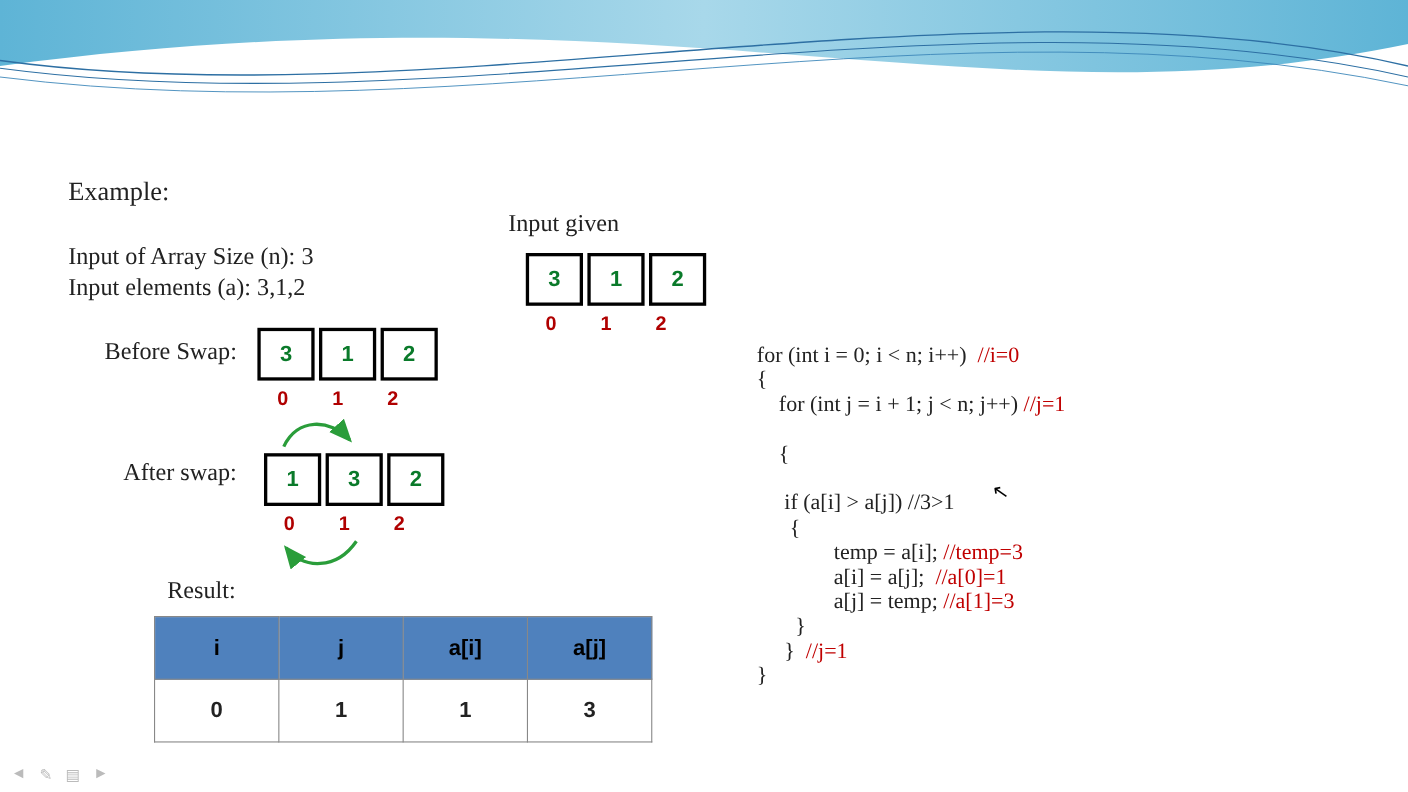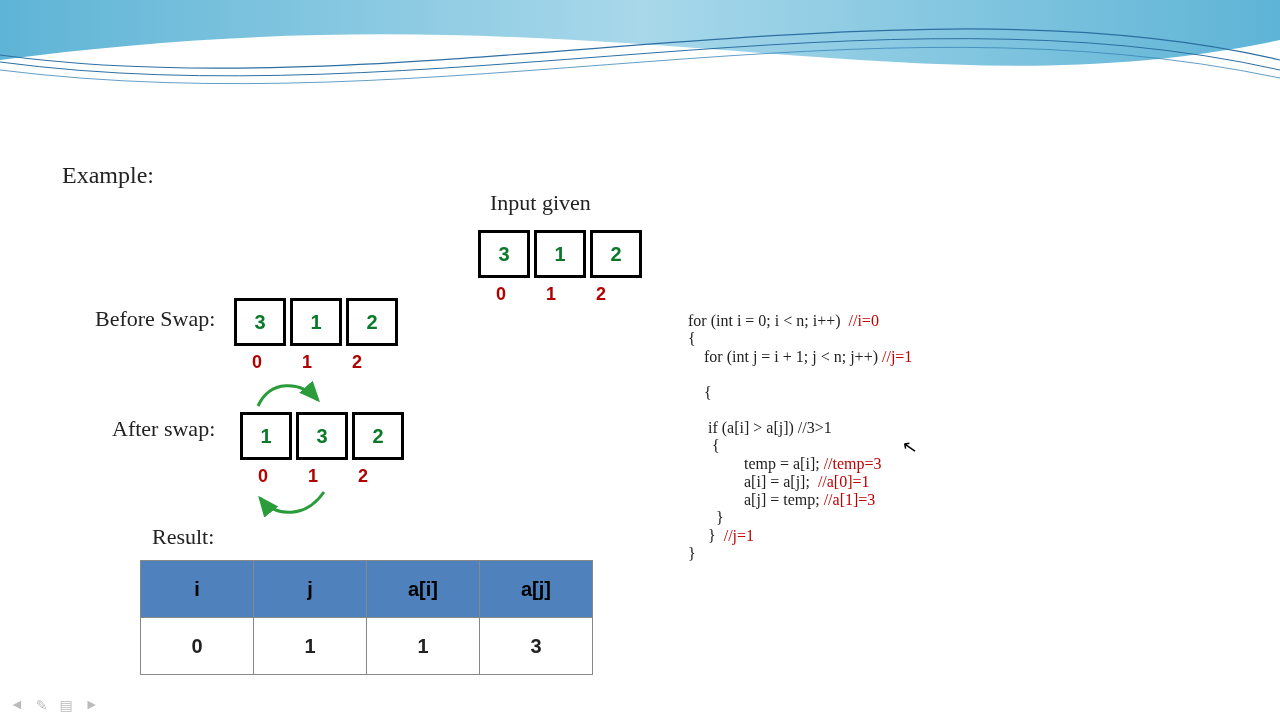--- a/index.html
+++ b/index.html
@@ -69,21 +69,21 @@
     color: #000;
     font-weight: bold;
   }
   .result-table td {
     font-weight: bold;
   }
   .code {
     position: absolute;
     left: 688px;
     top: 312px;
-    font-size: 16px;
+    font-size: 20px;
     line-height: 1.12;
     font-family: Georgia, 'Times New Roman', serif;
     white-space: pre;
   }
   .code .c { color: #c00000; }
   .arrow-svg { position: absolute; }
   .bottom-icons {
     position: absolute;
     left: 10px; bottom: 6px;
     display: flex; gap: 12px;
@@ -113,22 +113,24 @@
   <path d="M0,0 L1280,0 L1280,40 C900,120 600,-20 0,60 Z" fill="url(#g1)"></path>
   <path d="M0,55 C400,110 900,-30 1280,60" stroke="#2d6fa3" stroke-width="1.2" fill="none"></path>
   <path d="M0,62 C420,118 880,-20 1280,70" stroke="#2d6fa3" stroke-width="1" fill="none"></path>
   <path d="M0,70 C440,125 860,-10 1280,78" stroke="#3a85b8" stroke-width="0.8" fill="none"></path>
 </svg>
 
 <div class="content">
 
   <div class="txt serif" style="left:62px; top:162px; font-size:24px;">Example:</div>
 
-
-  <div class="txt serif" style="left:490px; top:190px;">Input given</div>
+  <div class="txt serif" style="left:62px; top:220px;">Input of Array Size (n): 3</div>
+  <div class="txt serif" style="left:62px; top:248px;">Input elements (a): 3,1,2</div>
+
+  <div class="txt serif" style="left:462px; top:190px;">Input given</div>
   <div class="cells" style="left:478px; top:230px;">
     <div class="cell">3</div>
     <div class="cell">1</div>
     <div class="cell">2</div>
   </div>
   <div class="idx-row" style="left:478px; top:284px;">
     <div class="idx">0</div>
     <div class="idx">1</div>
     <div class="idx">2</div>
   </div>

